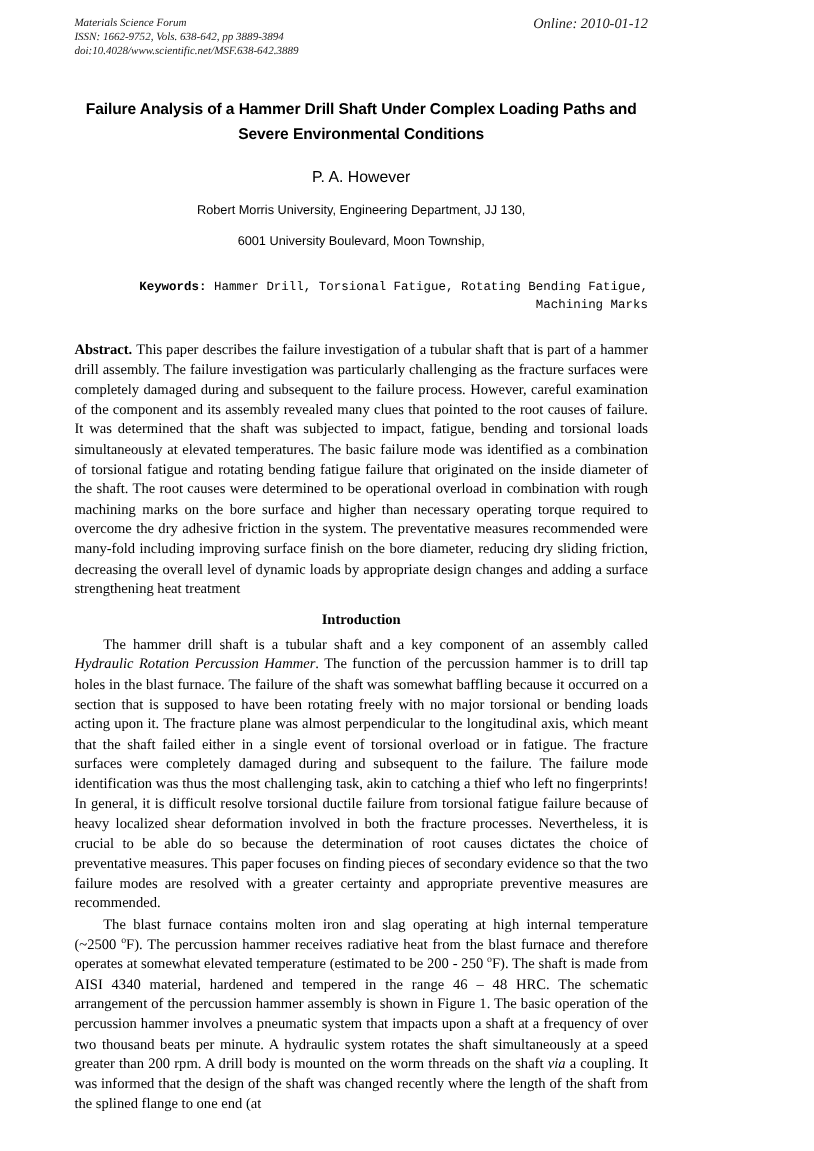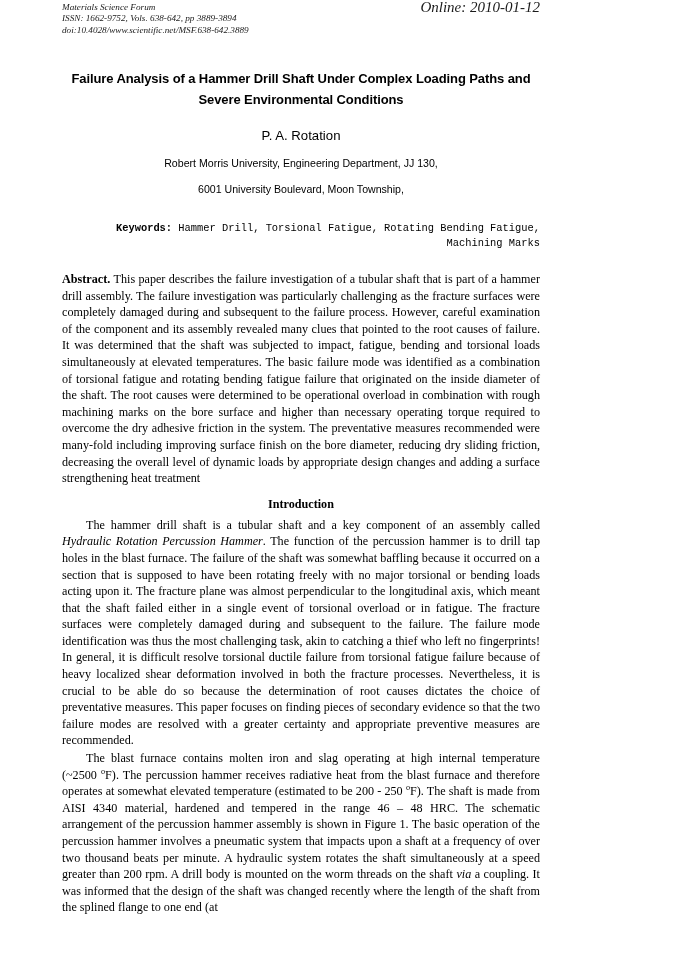--- a/index.html
+++ b/index.html
@@ -15,21 +15,21 @@
     font-family: "Liberation Serif", "DejaVu Serif", serif;
     color: #000000;
     -webkit-font-smoothing: antialiased;
   }
 
   .page {
     position: relative;
     width: 602px;
     height: 959px;
     box-sizing: border-box;
-    padding: 2px 62px 0 62px;
+    padding: 14px 62px 0 62px;
     background: #ffffff;
   }
 
   
   .journal-header {
     position: relative;
     font-family: "Liberation Serif", "DejaVu Serif", serif;
     font-style: italic;
     font-size: 9.2px;
     line-height: 11.4px;
@@ -38,21 +38,21 @@
   }
   .journal-header .hdr-line {
     display: block;
     white-space: nowrap;
   }
   .journal-header .online-date {
     position: absolute;
     top: 0;
     right: 0;
     font-style: italic;
-    font-size: 15px;
+    font-size: 12px;
     white-space: nowrap;
   }
 
   
   .paper-title {
     margin: 14px 0 0 0;
     font-family: "Liberation Sans", "DejaVu Sans", sans-serif;
     font-weight: bold;
     font-size: 13px;
     line-height: 21px;
@@ -142,21 +142,21 @@
   <div class="journal-header">
     <span class="hdr-line">Materials Science Forum</span>
     <span class="hdr-line">ISSN: 1662-9752, Vols. 638-642, pp 3889-3894</span>
     <span class="hdr-line">doi:10.4028/www.scientific.net/MSF.638-642.3889</span>
     <span class="online-date">Online: 2010-01-12</span>
   </div>
 
   <h1 class="paper-title">Failure Analysis of a Hammer Drill Shaft Under Complex Loading Paths and Severe Environmental Conditions</h1>
 
   <div class="author-block">
-    <div class="author-name">P. A. Rotation</div>
+    <div class="author-name">P. A. However</div>
     <div class="affiliation-line">Robert Morris University, Engineering Department, JJ 130,</div>
     <div class="affiliation-line">6001 University Boulevard, Moon Township,</div>
   </div>
 
   <div class="keywords">
     <span class="kw-label">Keywords:</span><span>&nbsp;</span><span>Hammer Drill, Torsional Fatigue, Rotating Bending Fatigue, Machining Marks</span>
   </div>
 
   <div class="body-text">
 

